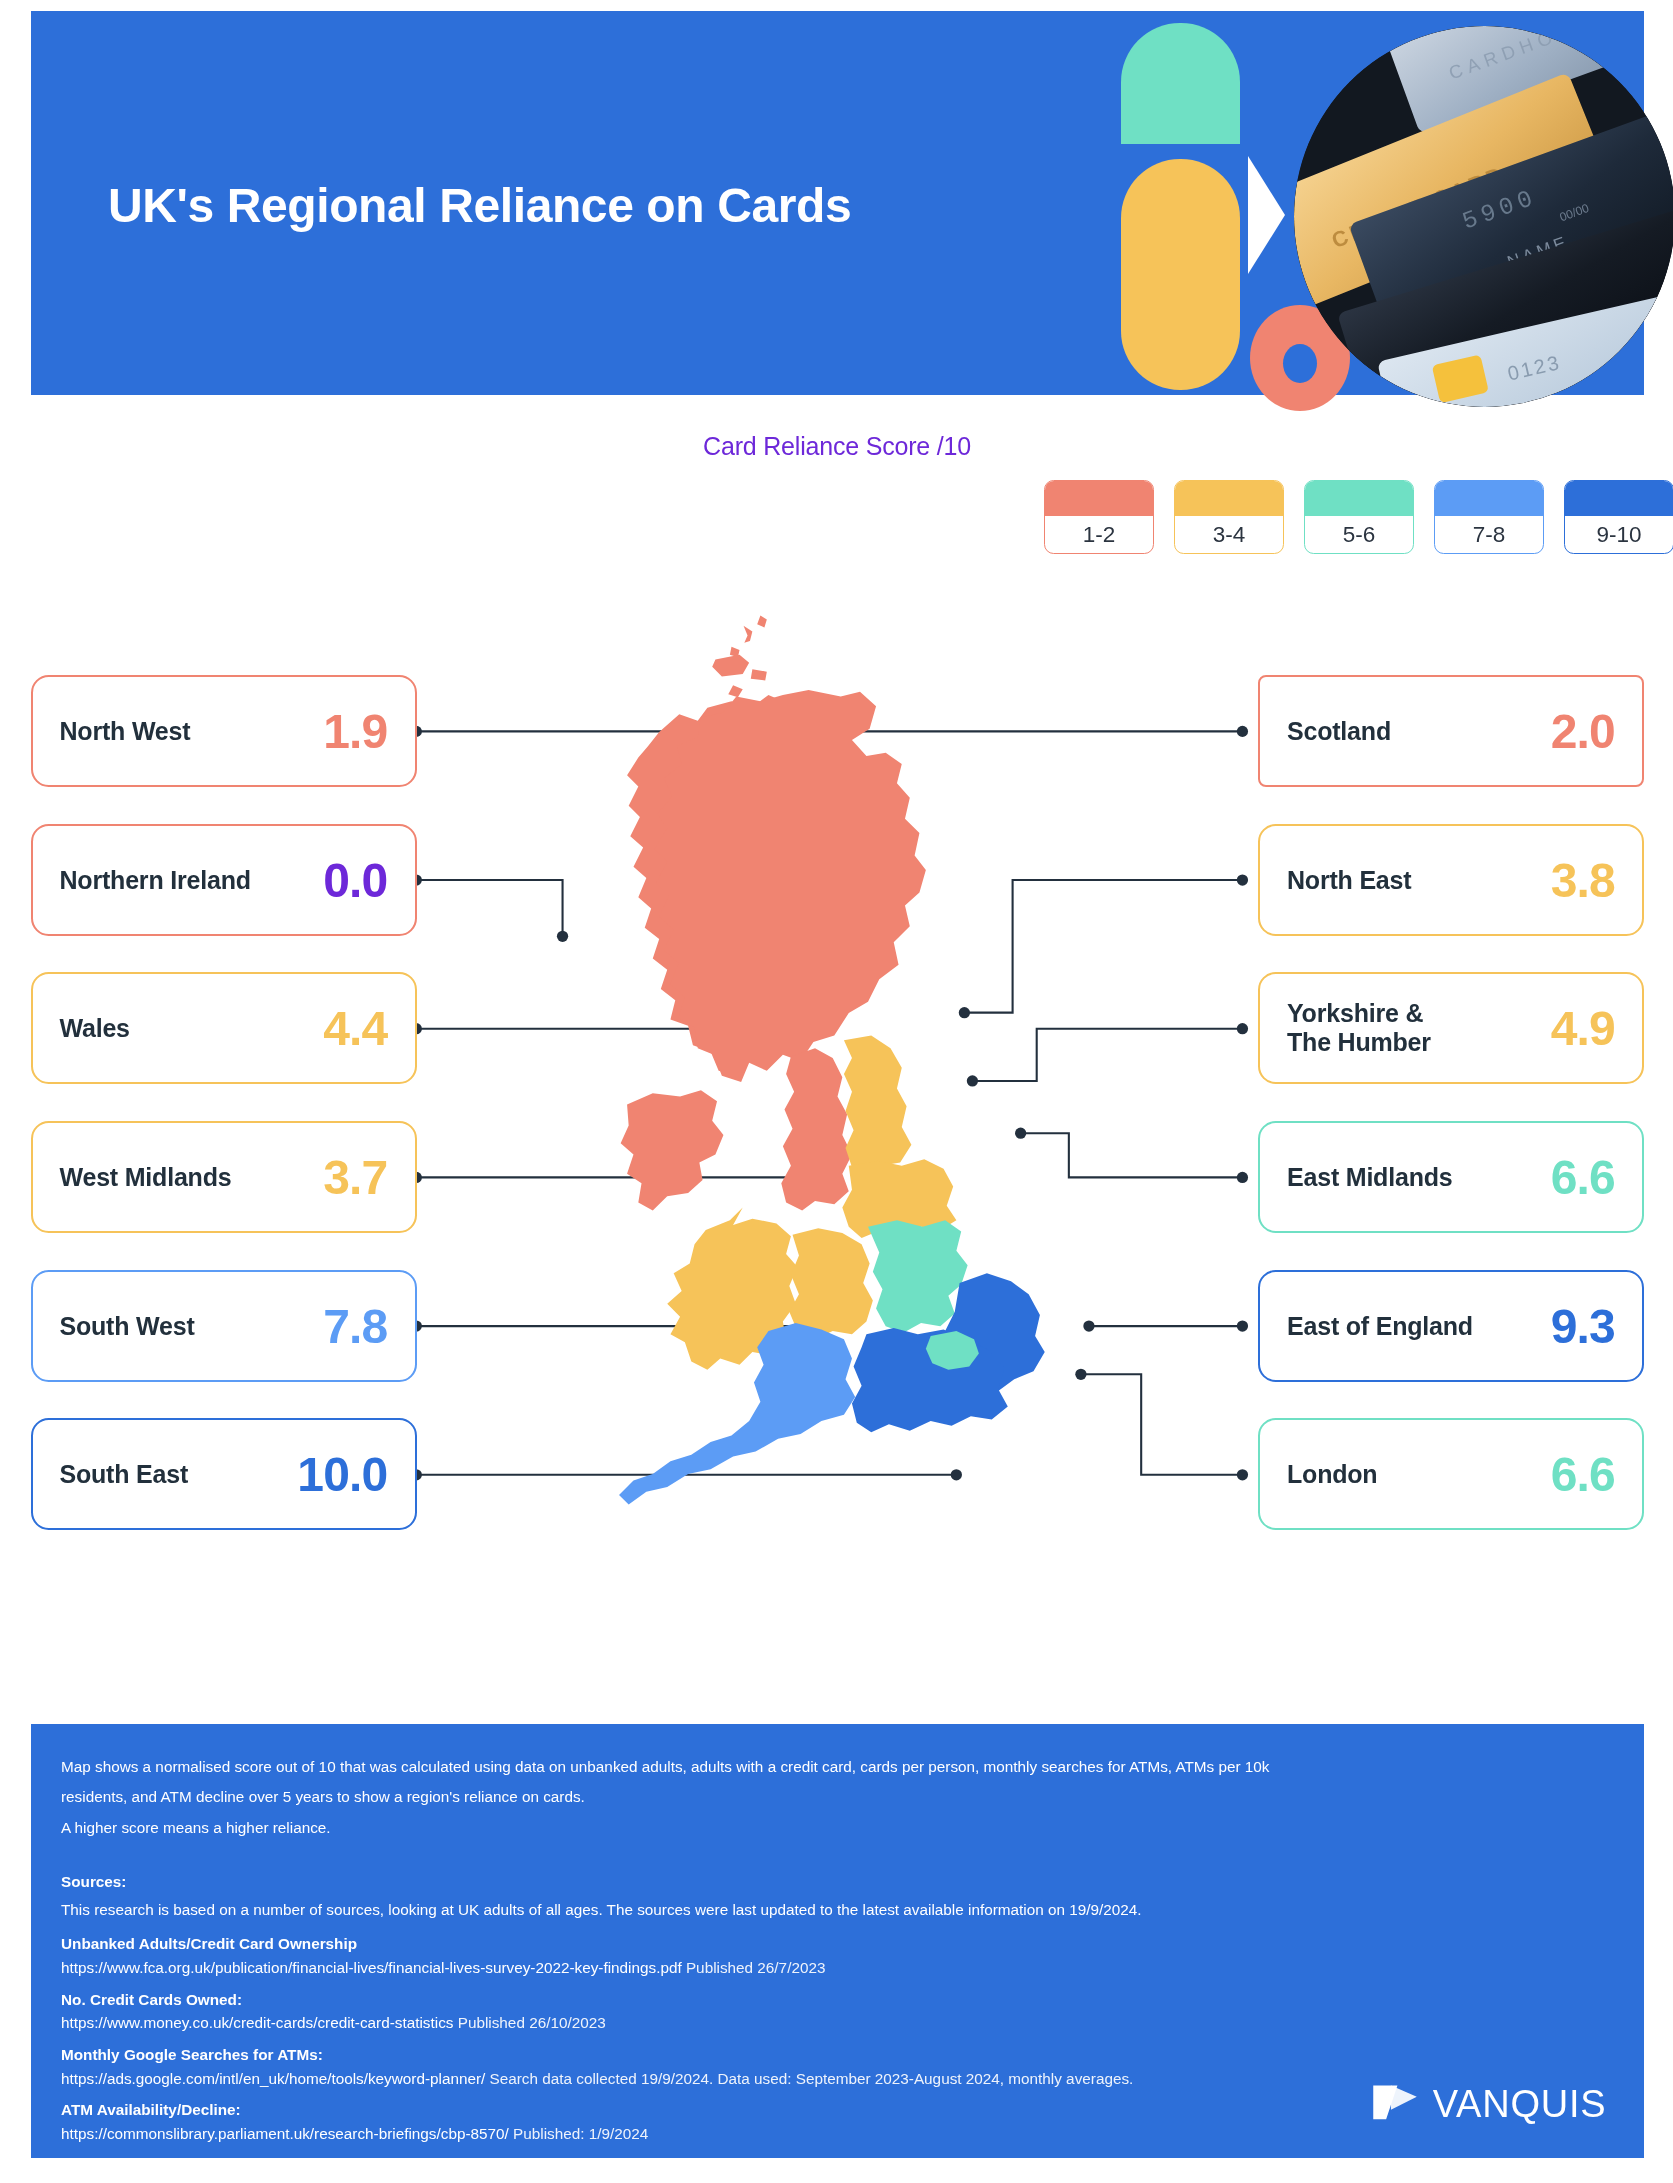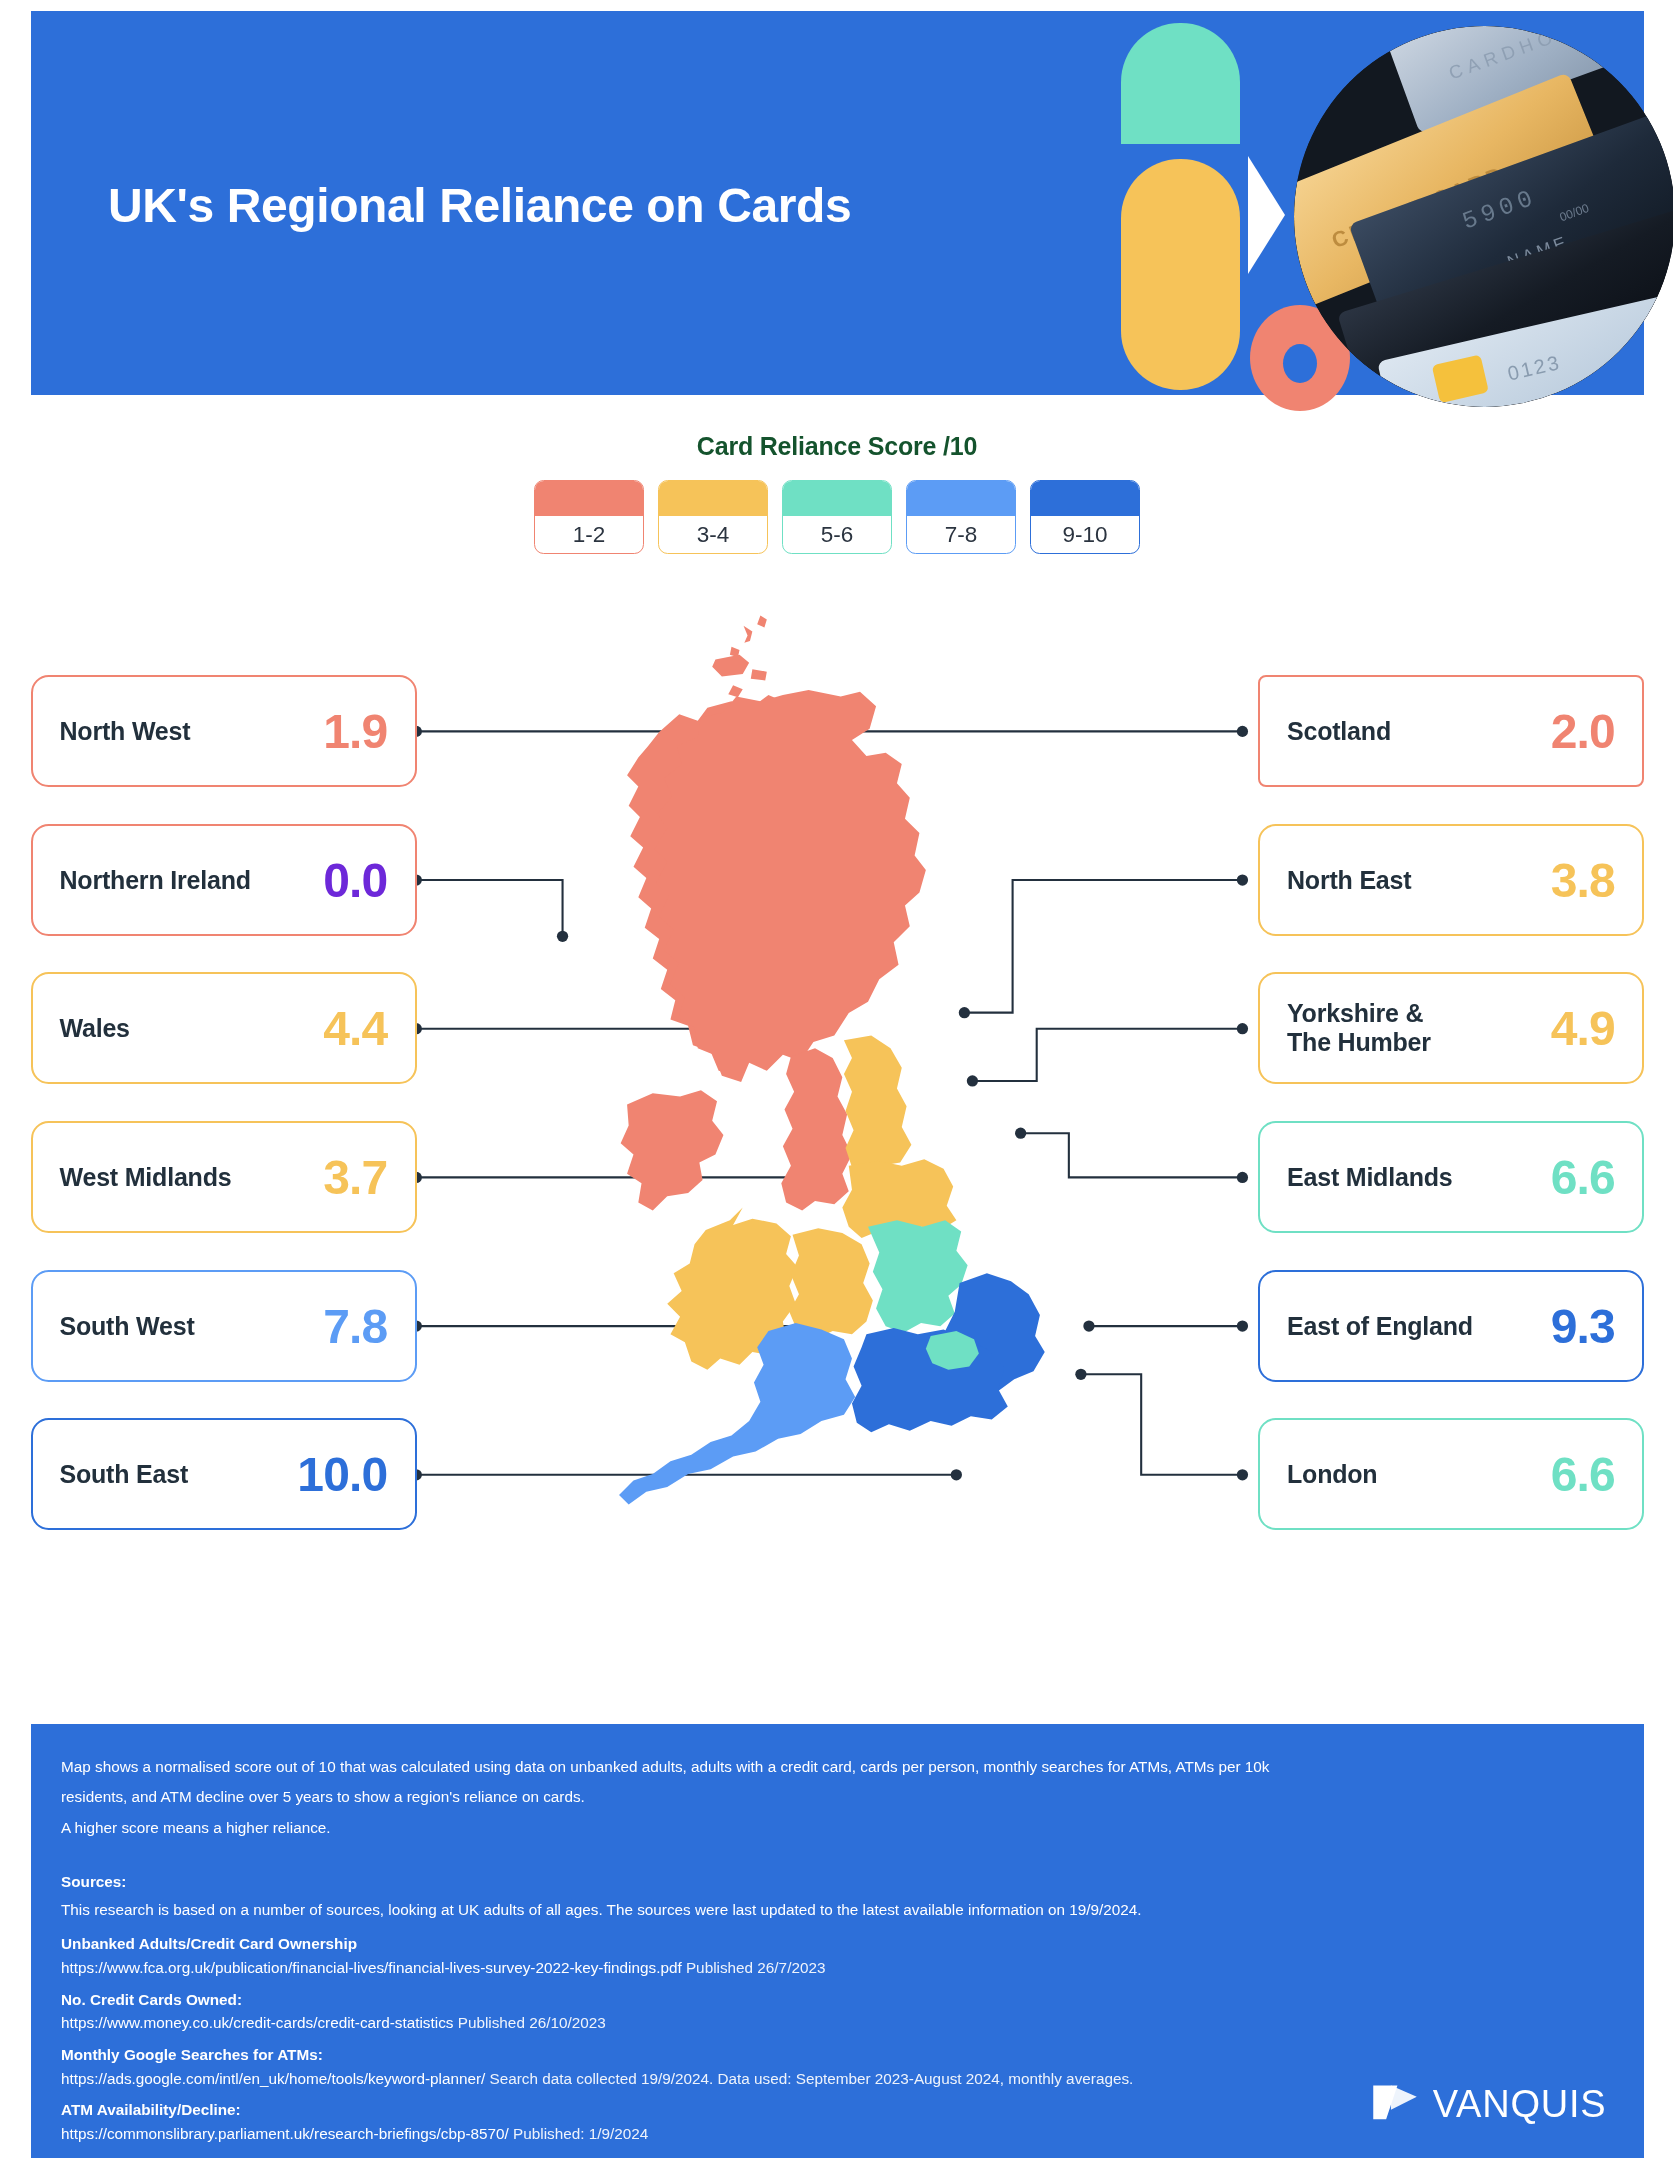--- a/index.html
+++ b/index.html
@@ -49,24 +49,24 @@
   #header-photo{
     position:absolute;left:1294px;top:26px;width:381px;height:381px;
     border-radius:50%;overflow:hidden;
     background:#1b1f26;
   }
   #header-photo svg{display:block;}
 
   
   #legend-wrap{position:absolute;left:0;top:432px;width:1674px;text-align:center;}
   #legend-title{
-    font-size:25px;font-weight:700;color:#14532d;letter-spacing:-0.2px;
+    font-size:25px;font-weight:400;color:#6d28d9;letter-spacing:-0.2px;
   }
   #legend-items{
-    margin-top:19px;display:flex;justify-content:center;gap:14px;
+    margin-top:19px;display:flex;justify-content:flex-end;gap:20px;
   }
   .legend-chip{
     width:108px;height:72px;border-radius:9.6px;overflow:hidden;
     border:1.6px solid #d9d9d9;background:#fff;
     display:flex;flex-direction:column;
   }
   .legend-swatch{height:35px;width:100%;}
   .legend-label{
     flex:1;display:flex;align-items:center;justify-content:center;
     font-size:22.5px;color:#2B3440;font-weight:400;

